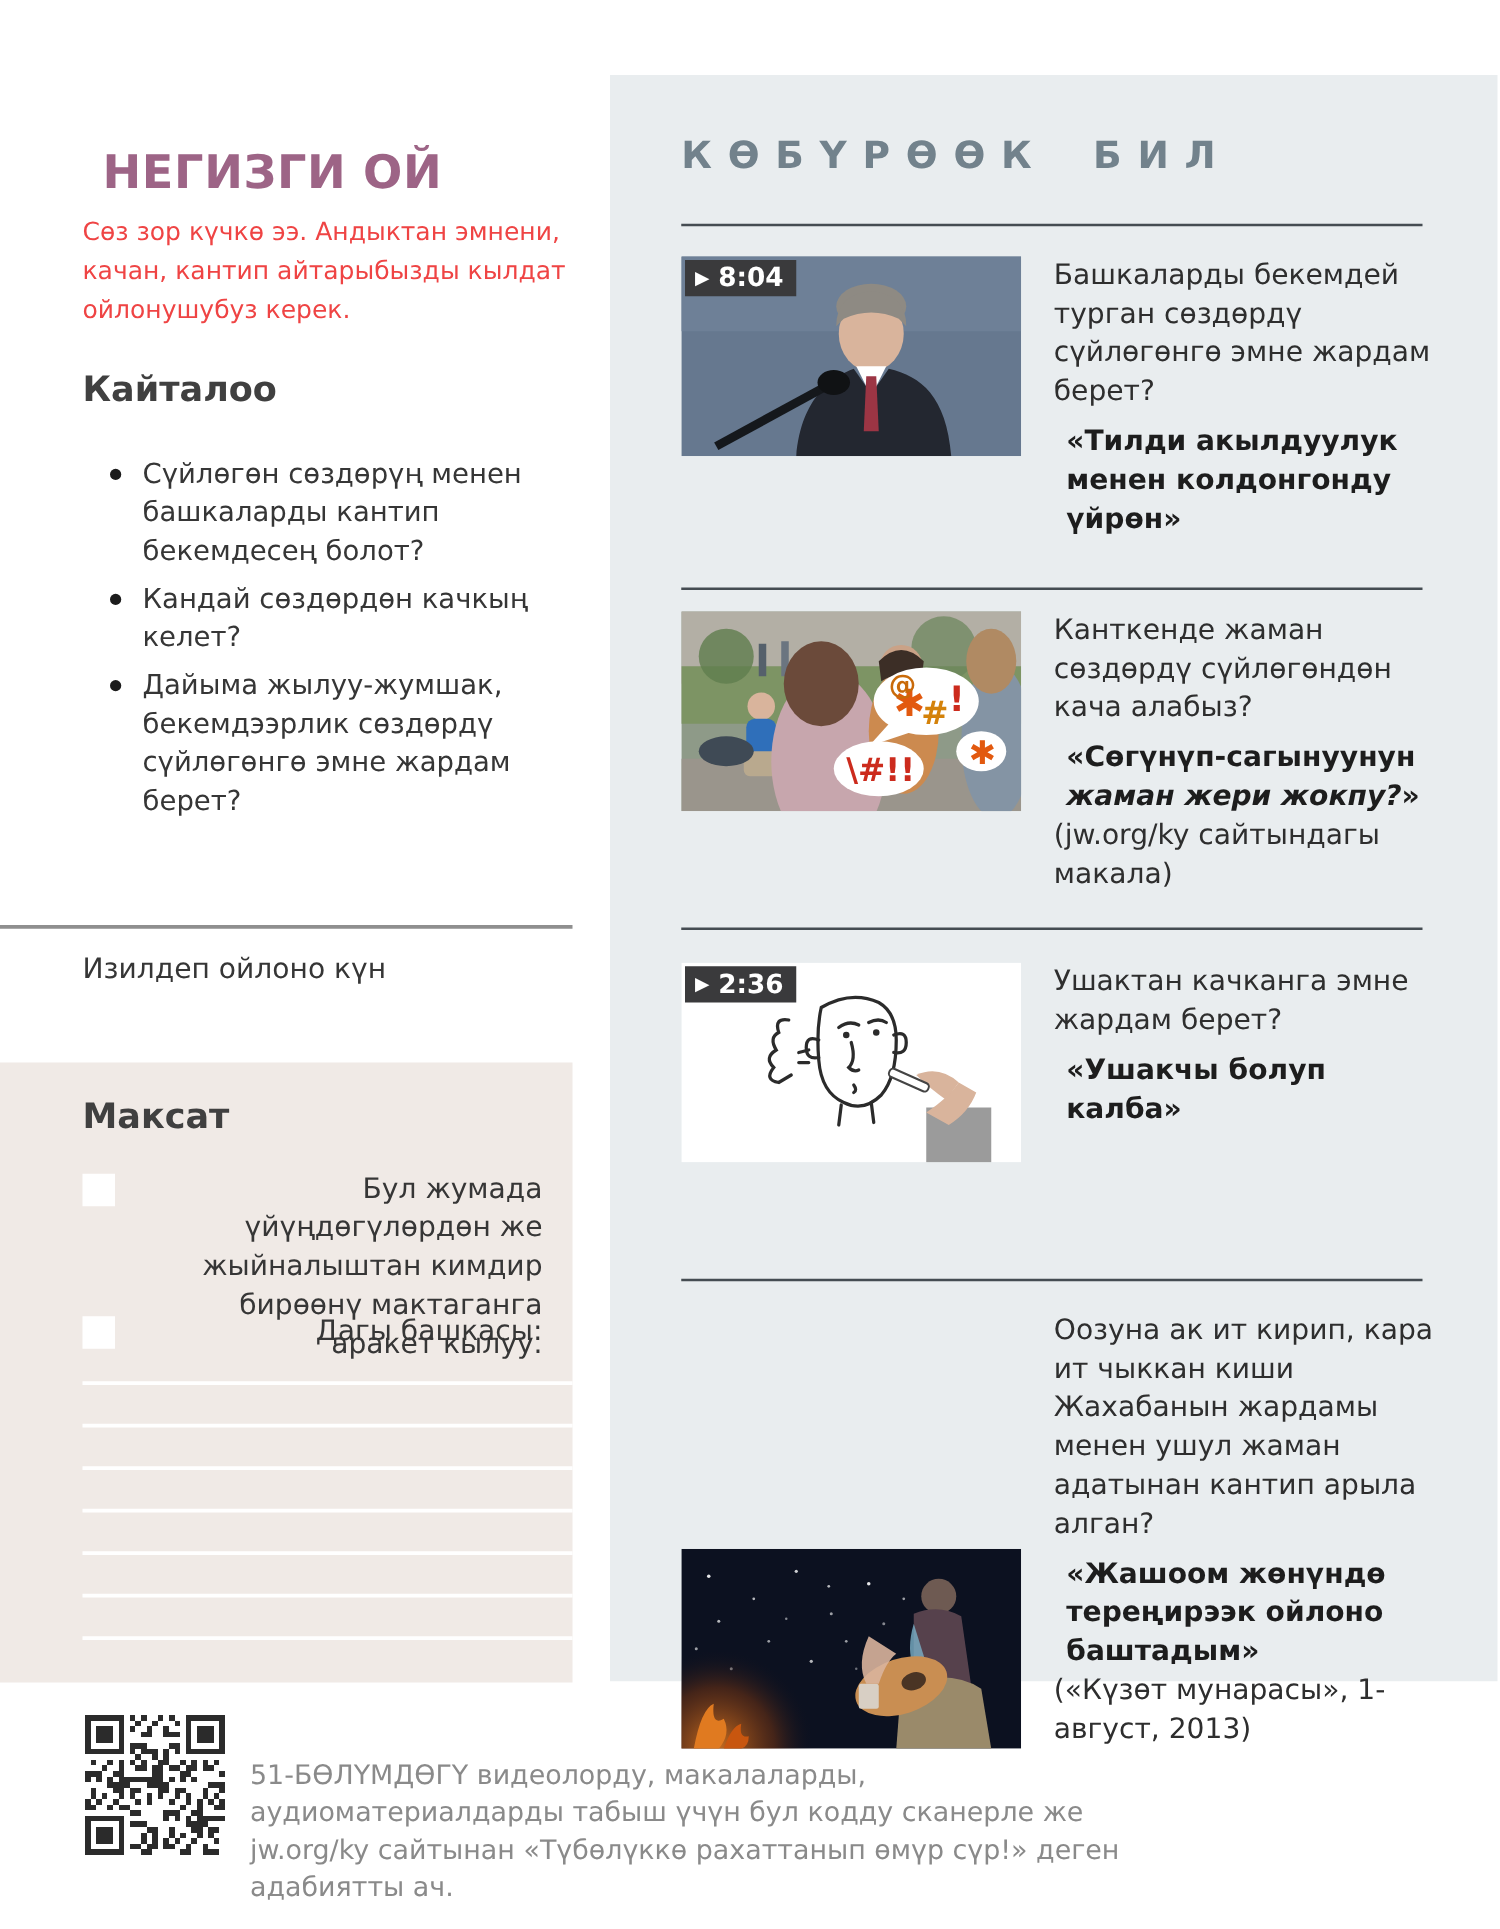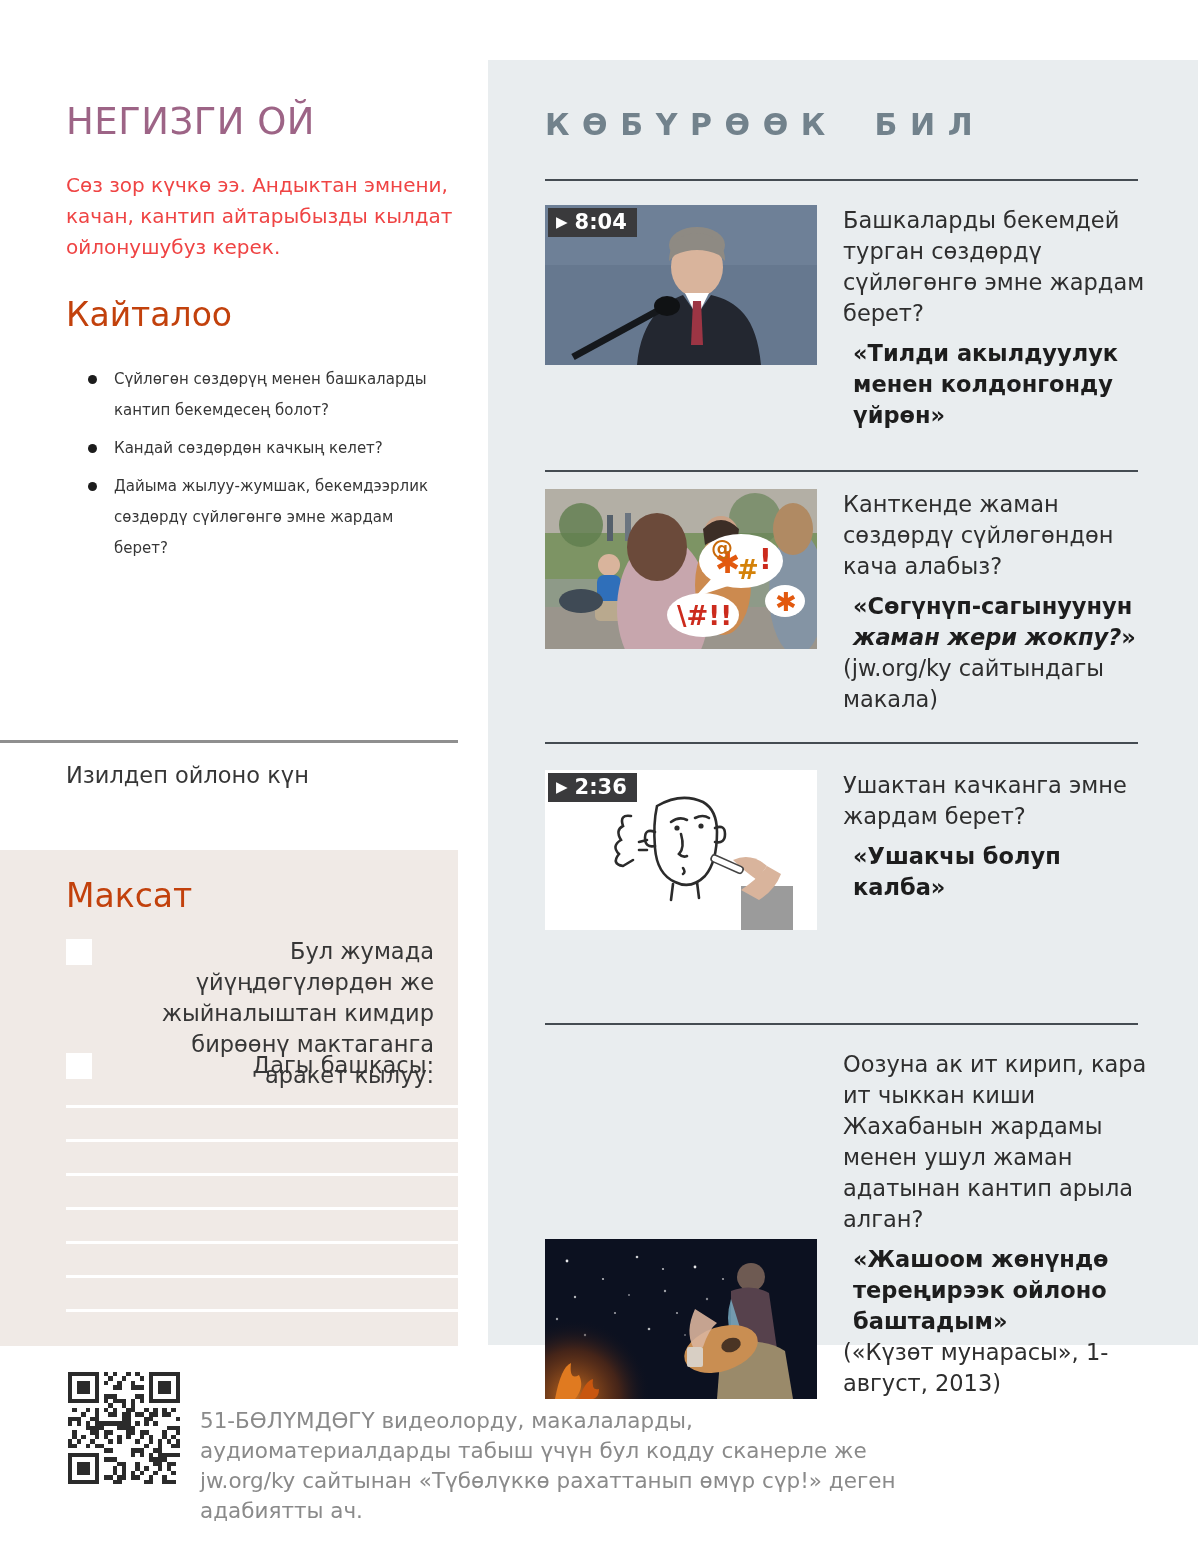--- a/index.html
+++ b/index.html
@@ -2,34 +2,34 @@
 <html><head>
 <meta charset="utf-8">
 <style>
   html,body{margin:0;padding:0;background:#ffffff;}
   .page{
     position:relative;width:1200px;height:1543px;background:#ffffff;
     font-family:"DejaVu Sans",sans-serif;color:#363636;overflow:hidden;
   }
   
   .h-purple{
-    position:absolute;left:66px;top:100px;margin:0;
-    font-size:37px;font-weight:normal;color:#9d6486;letter-spacing:.5px;
+    position:absolute;left:66px;top:100px;margin:16px;
+    font-size:37px;font-weight:bold;color:#9d6486;letter-spacing:.5px;
   }
   .main-body{
     position:absolute;left:66px;top:170px;width:392px;margin:0;
     font-size:20px;line-height:31px;color:#ef4444;
   }
   .h-slate{
-    margin:0;font-size:33px;font-weight:normal;color:#c2410c;
+    margin:0;font-size:28px;font-weight:bold;color:#404040;
   }
   .review-title{position:absolute;left:66px;top:295px;}
   .bullets{
     position:absolute;left:88px;top:364px;width:352px;margin:0;padding:0;
-    list-style:none;font-size:15px;line-height:31px;
+    list-style:none;font-size:22px;line-height:31px;
   }
   .bullets li{position:relative;padding-left:26px;margin-bottom:7px;}
   .bullets li .dot{
     position:absolute;left:0;top:11px;width:9px;height:9px;border-radius:50%;
     background:#1c1c1c;
   }
   .left-divider{
     position:absolute;left:0;top:740px;width:458px;height:3px;background:#8f8f8f;
   }
   .study-done{

